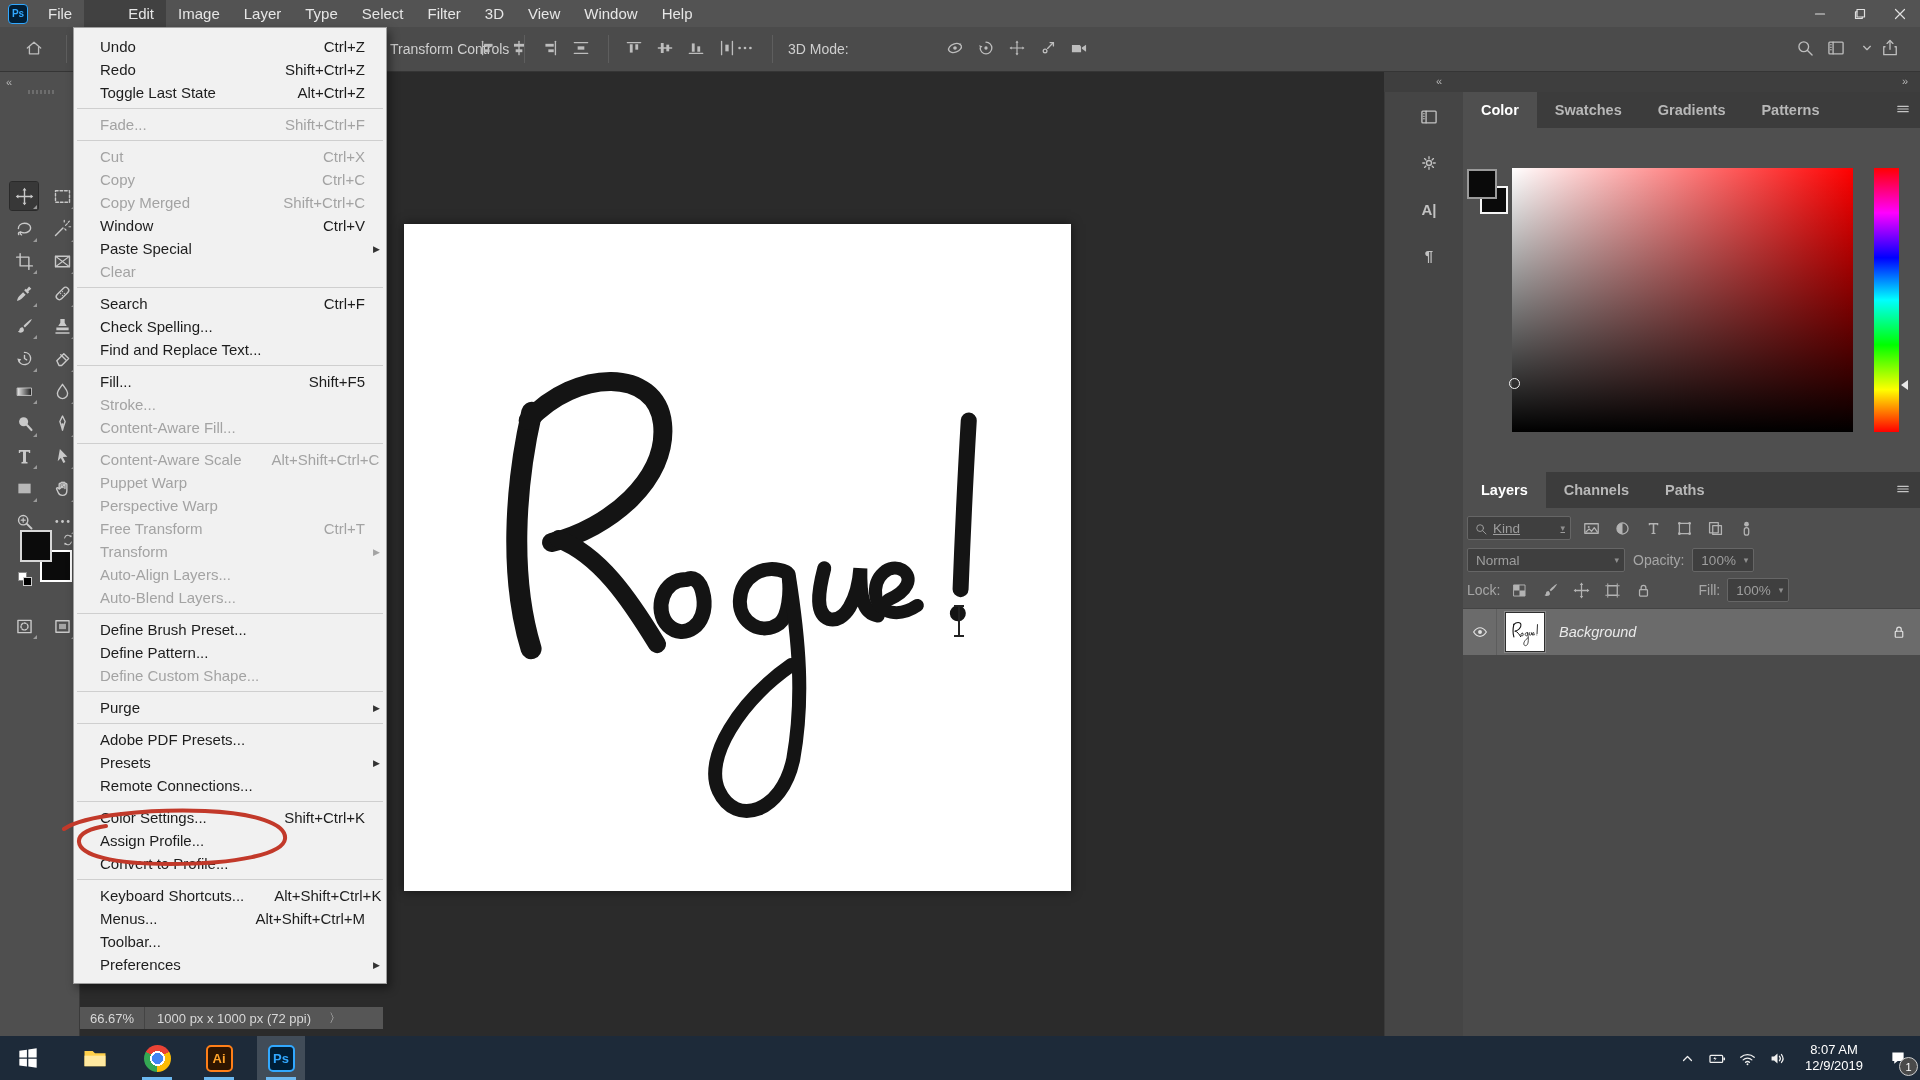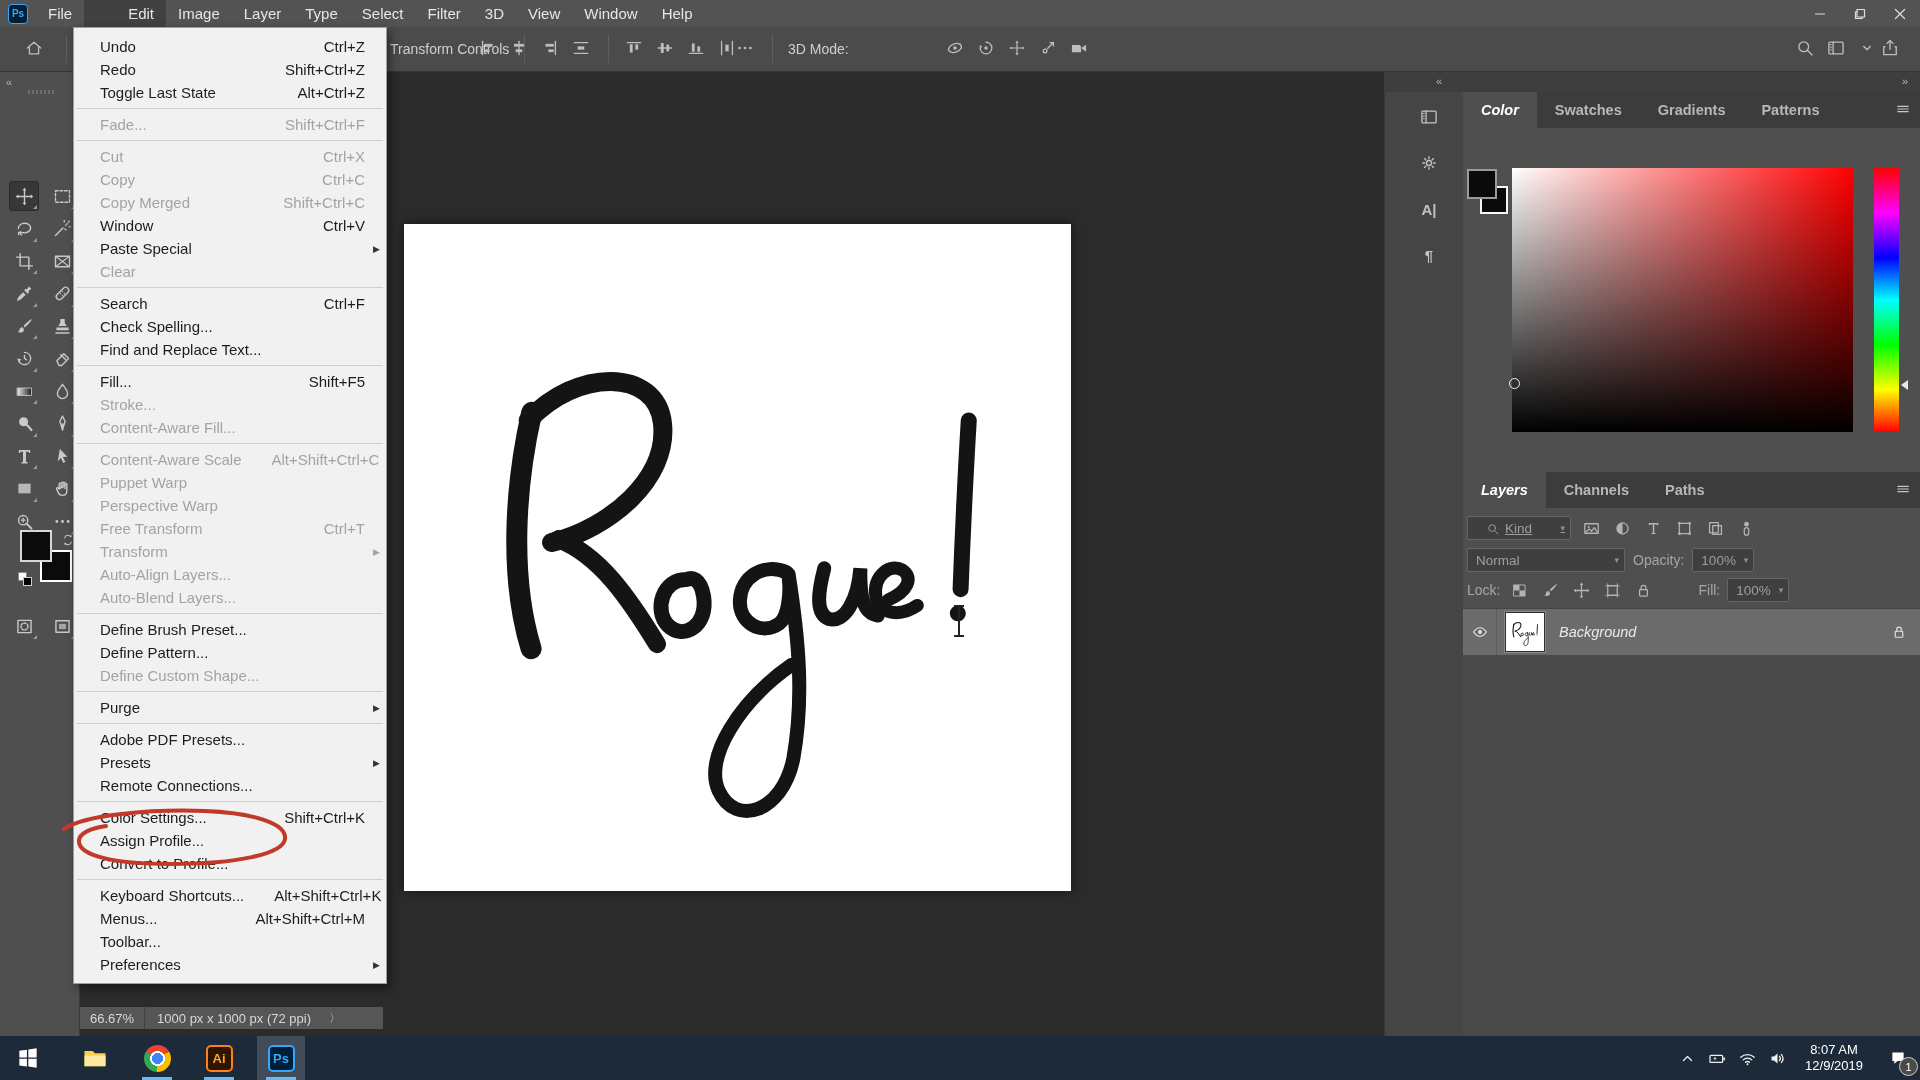--- a/index.html
+++ b/index.html
@@ -63,40 +63,40 @@
   .dockhdr{position:absolute;left:1384px;top:72px;width:536px;height:20px;background:#3e3e3e;
            color:#b5b5b5;font-size:11px;z-index:6;}
   .strip-ic{position:absolute;left:29px;width:30px;height:30px;border-radius:3px;color:#c2c2c2;
             display:flex;align-items:center;justify-content:center;font-size:16px;}
   .strip-ic .ic{width:20px;height:20px;}
   
   .panels{position:absolute;left:1463px;top:92px;width:457px;height:944px;background:#4f4f4f;}
   .tabsbar{position:relative;height:36px;background:#3c3c3c;display:flex;align-items:flex-end;
            font-size:14.5px;font-weight:bold;color:#b8b8b8;}
   .tab{height:36px;display:flex;align-items:center;padding:0 18px;}
-  .tab.active{background:#4f4f4f;color:#ffffff;font-style:italic;}
+  .tab.active{background:#4f4f4f;color:#ffffff;}
   .tab-menu{position:absolute;right:8px;top:8px;color:#c5c5c5;}
   .colorpanel{position:relative;height:338px;}
   .satbox{position:absolute;left:49px;top:40px;width:341px;height:264px;
           background:linear-gradient(to bottom,rgba(0,0,0,0),#000),linear-gradient(to right,#fff,#f00);}
   .satcursor{position:absolute;left:46px;top:250px;width:11px;height:11px;border:1.5px solid #f2f2f2;
              border-radius:50%;}
   .huestrip{position:absolute;left:411px;top:40px;width:25px;height:264px;
             background:linear-gradient(to bottom,#f00 0%,#f0f 17%,#00f 34%,#0ff 50%,#0f0 67%,#ff0 84%,#f00 100%);}
   .hueslider{position:absolute;left:438px;top:252px;border-style:solid;border-width:5px 7px 5px 0;
              border-color:transparent #e8e8e8 transparent transparent;}
   .cp-fg{position:absolute;left:4px;top:41px;width:30px;height:30px;background:#0a0a0a;border:2px solid #9a9a9a;z-index:2;}
   .cp-bg{position:absolute;left:17px;top:58px;width:28px;height:28px;background:#0a0a0a;border:2px solid #f5f5f5;}
   .layerspanel{position:relative;margin-top:6px;}
   .lp-row{position:relative;display:flex;align-items:center;font-size:14px;color:#a6a6a6;}
   .field{background:#3f3f3f;border:1px solid #666;border-radius:2px;height:24px;display:flex;
          align-items:center;color:#9e9e9e;font-size:13.5px;}
   .caret{font-size:9px;color:#8f8f8f;margin-left:auto;padding-right:5px;}
   .lp-filter{padding:8px 4px 6px 4px;gap:8px;}
-  .kindbox{width:104px;padding-left:18px;gap:5px;text-decoration:underline;}
+  .kindbox{width:104px;padding-left:6px;gap:5px;text-decoration:underline;}
   .f-ic{color:#b3b3b3;width:24px;text-align:center;}
   .f-ic .ic{width:19px;height:19px;}
   .lp-blend{padding:2px 4px;gap:8px;}
   .blendbox{width:158px;padding-left:8px;}
   .valbox{width:62px;padding-left:8px;}
   .lp-lock{padding:4px 4px 6px 4px;gap:7px;border-bottom:1px solid #444;}
   .layer-row{height:46px;background:#6b6b6b;display:flex;align-items:center;color:#eaeaea;}
   .eye{width:34px;text-align:center;color:#e2e2e2;border-right:1px solid #5d5d5d;height:46px;
        display:flex;align-items:center;justify-content:center;}
   .thumb{width:40px;height:40px;background:#fff;border:1px solid #2f2f2f;outline:1px solid #8a8a8a;

